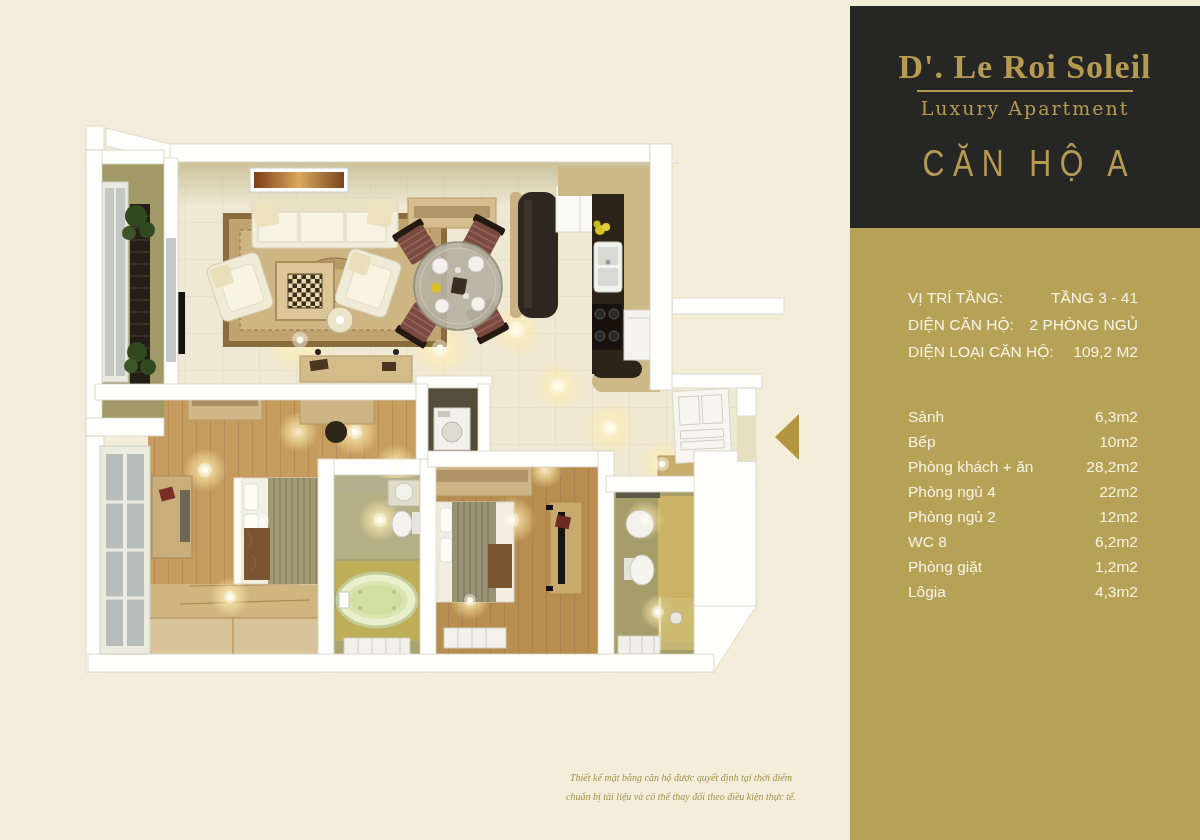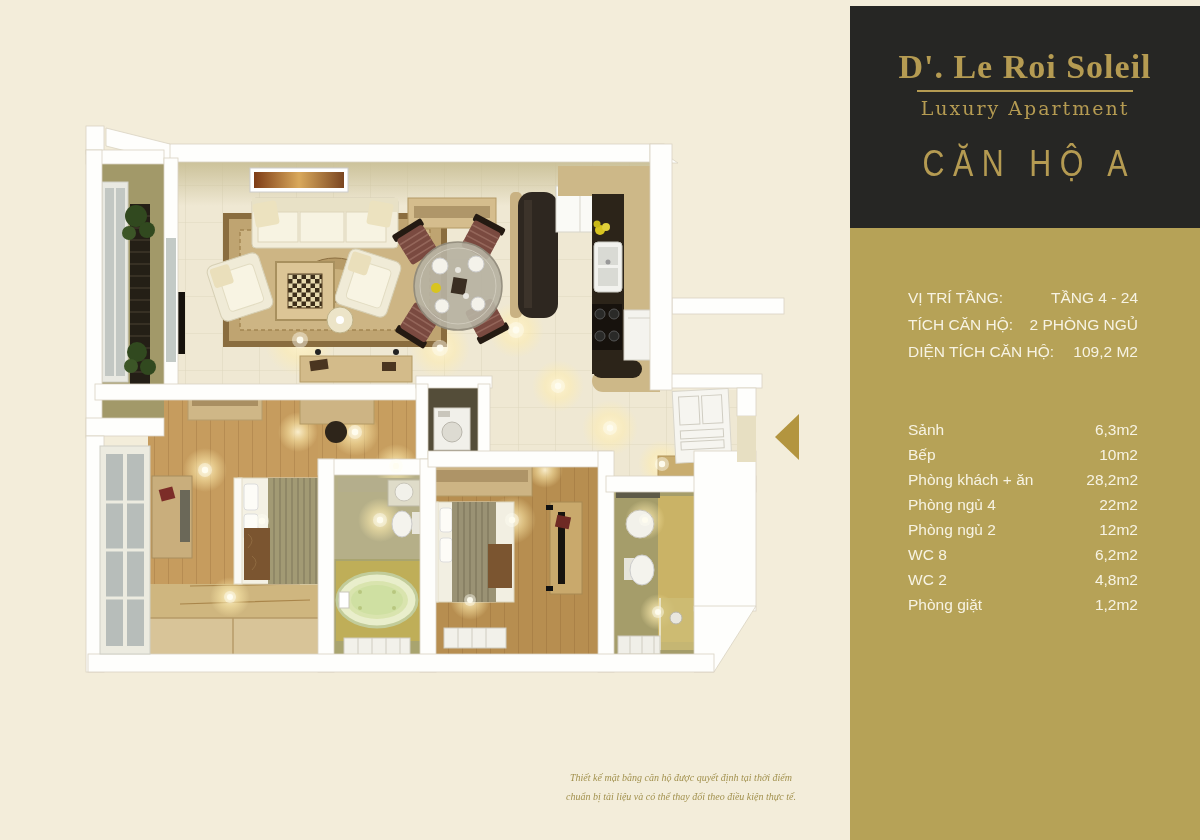--- a/index.html
+++ b/index.html
@@ -16,21 +16,21 @@
               font-weight:bold;font-size:34px;letter-spacing:1px;white-space:nowrap}
   .brand-underline{width:216px;height:2px;background:#b59b52;margin:4px auto 5px}
   .brand-tagline{font-family:"DejaVu Serif","Liberation Serif",serif;
                  font-size:19px;letter-spacing:2px}
   .brand-unit{margin-top:23px;font-size:32px;letter-spacing:9px;padding-left:9px;
               transform:scaleY(1.18) scaleX(.95);transform-origin:top center;font-weight:400}
   .side-gold{position:absolute;top:222px;left:0;right:0;bottom:0;background:#b6a257;
              color:#f7f3e3;padding:56px 62px 7px 58px;box-sizing:border-box}
   .row{display:flex;justify-content:space-between}
   .info .row{line-height:27px;font-size:15.5px}
-  .rooms{margin-top:52px}
+  .rooms{margin-top:39px}
   .rooms .row{line-height:25px;font-size:15.5px}
 
   .disclaimer{position:absolute;left:520px;top:768px;width:322px;text-align:center;
               font-family:"Liberation Serif","DejaVu Serif",serif;font-style:italic;
               color:#a2914e;font-size:10px;line-height:1.9}
 </style>
 </head>
 <body>
 
 <div class="page">
@@ -409,28 +409,28 @@
       <div class="brand-name">D'. Le Roi Soleil</div>
       <div class="brand-underline"></div>
       <div class="brand-tagline">Luxury Apartment</div>
       <div class="brand-unit">CĂN HỘ A</div>
     </div>
 
     <div class="side-gold">
       <div class="info">
         <div class="row">
           <span>VỊ TRÍ TẦNG:</span>
-          <span>TẦNG 4 - 24</span>
-        </div>
-        <div class="row">
-          <span>TÍCH CĂN HỘ:</span>
+          <span>TẦNG 3 - 41</span>
+        </div>
+        <div class="row">
+          <span>DIỆN CĂN HỘ:</span>
           <span>2 PHÒNG NGỦ</span>
         </div>
         <div class="row">
-          <span>DIỆN TÍCH CĂN HỘ:</span>
+          <span>DIỆN LOẠI CĂN HỘ:</span>
           <span>109,2 M2</span>
         </div>
       </div>
 
       <div class="rooms">
         <div class="row">
           <span>Sảnh</span>
           <span>6,3m2</span>
         </div>
         <div class="row">
@@ -447,24 +447,24 @@
         </div>
         <div class="row">
           <span>Phòng ngủ 2</span>
           <span>12m2</span>
         </div>
         <div class="row">
           <span>WC 8</span>
           <span>6,2m2</span>
         </div>
         <div class="row">
-          <span>WC 2</span>
-          <span>4,8m2</span>
-        </div>
-        <div class="row">
           <span>Phòng giặt</span>
           <span>1,2m2</span>
+        </div>
+        <div class="row">
+          <span>Lôgia</span>
+          <span>4,3m2</span>
         </div>
       </div>
     </div>
   </div>
 
 </div>
 
 </body></html>

